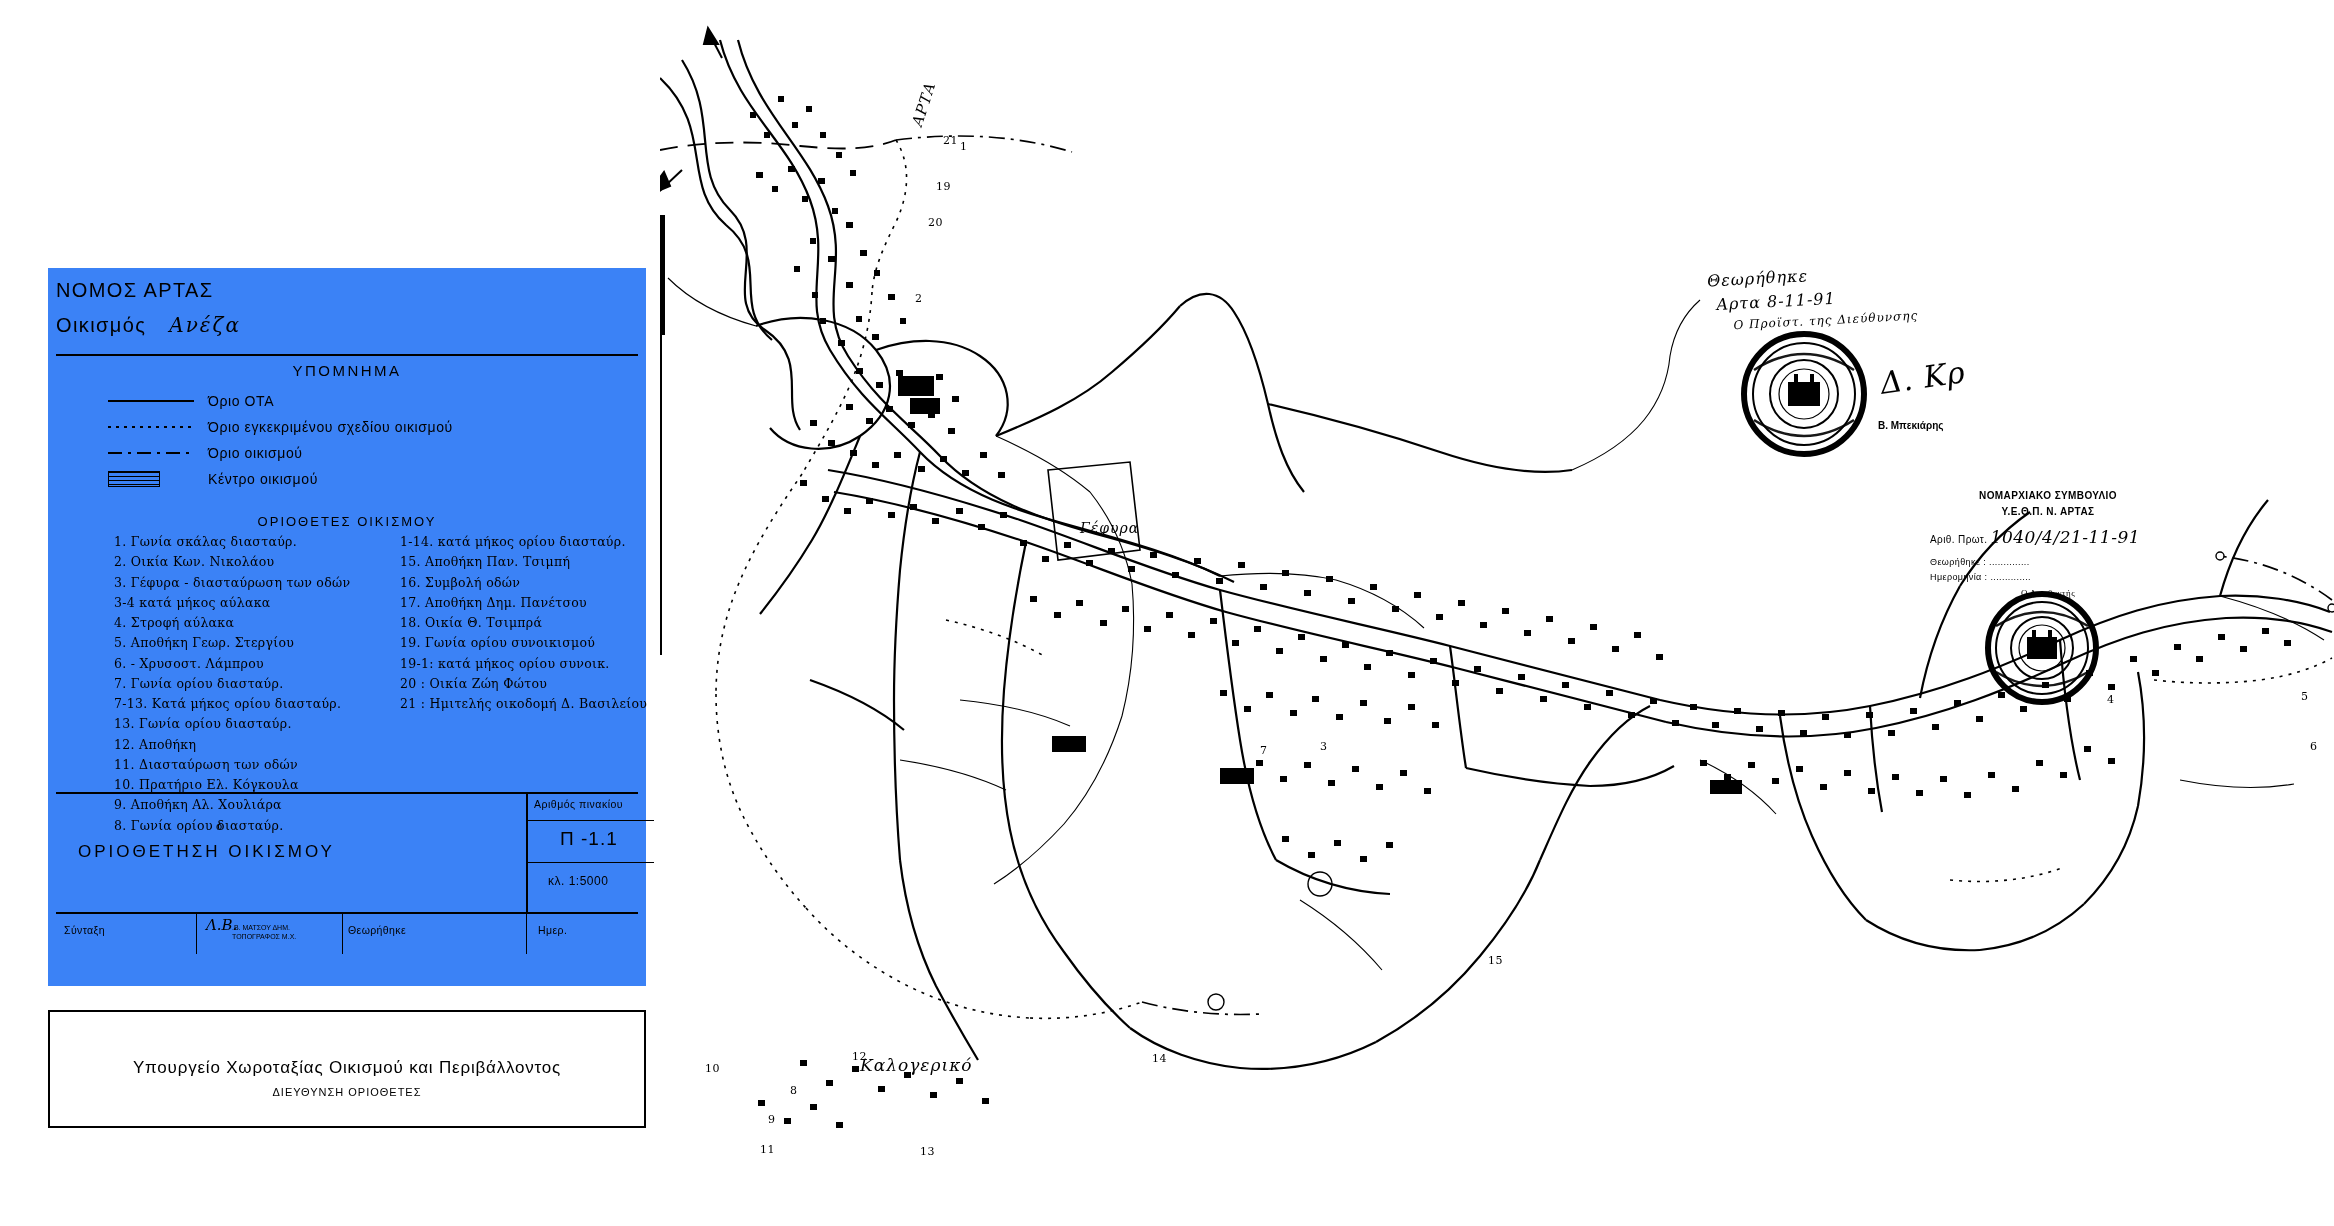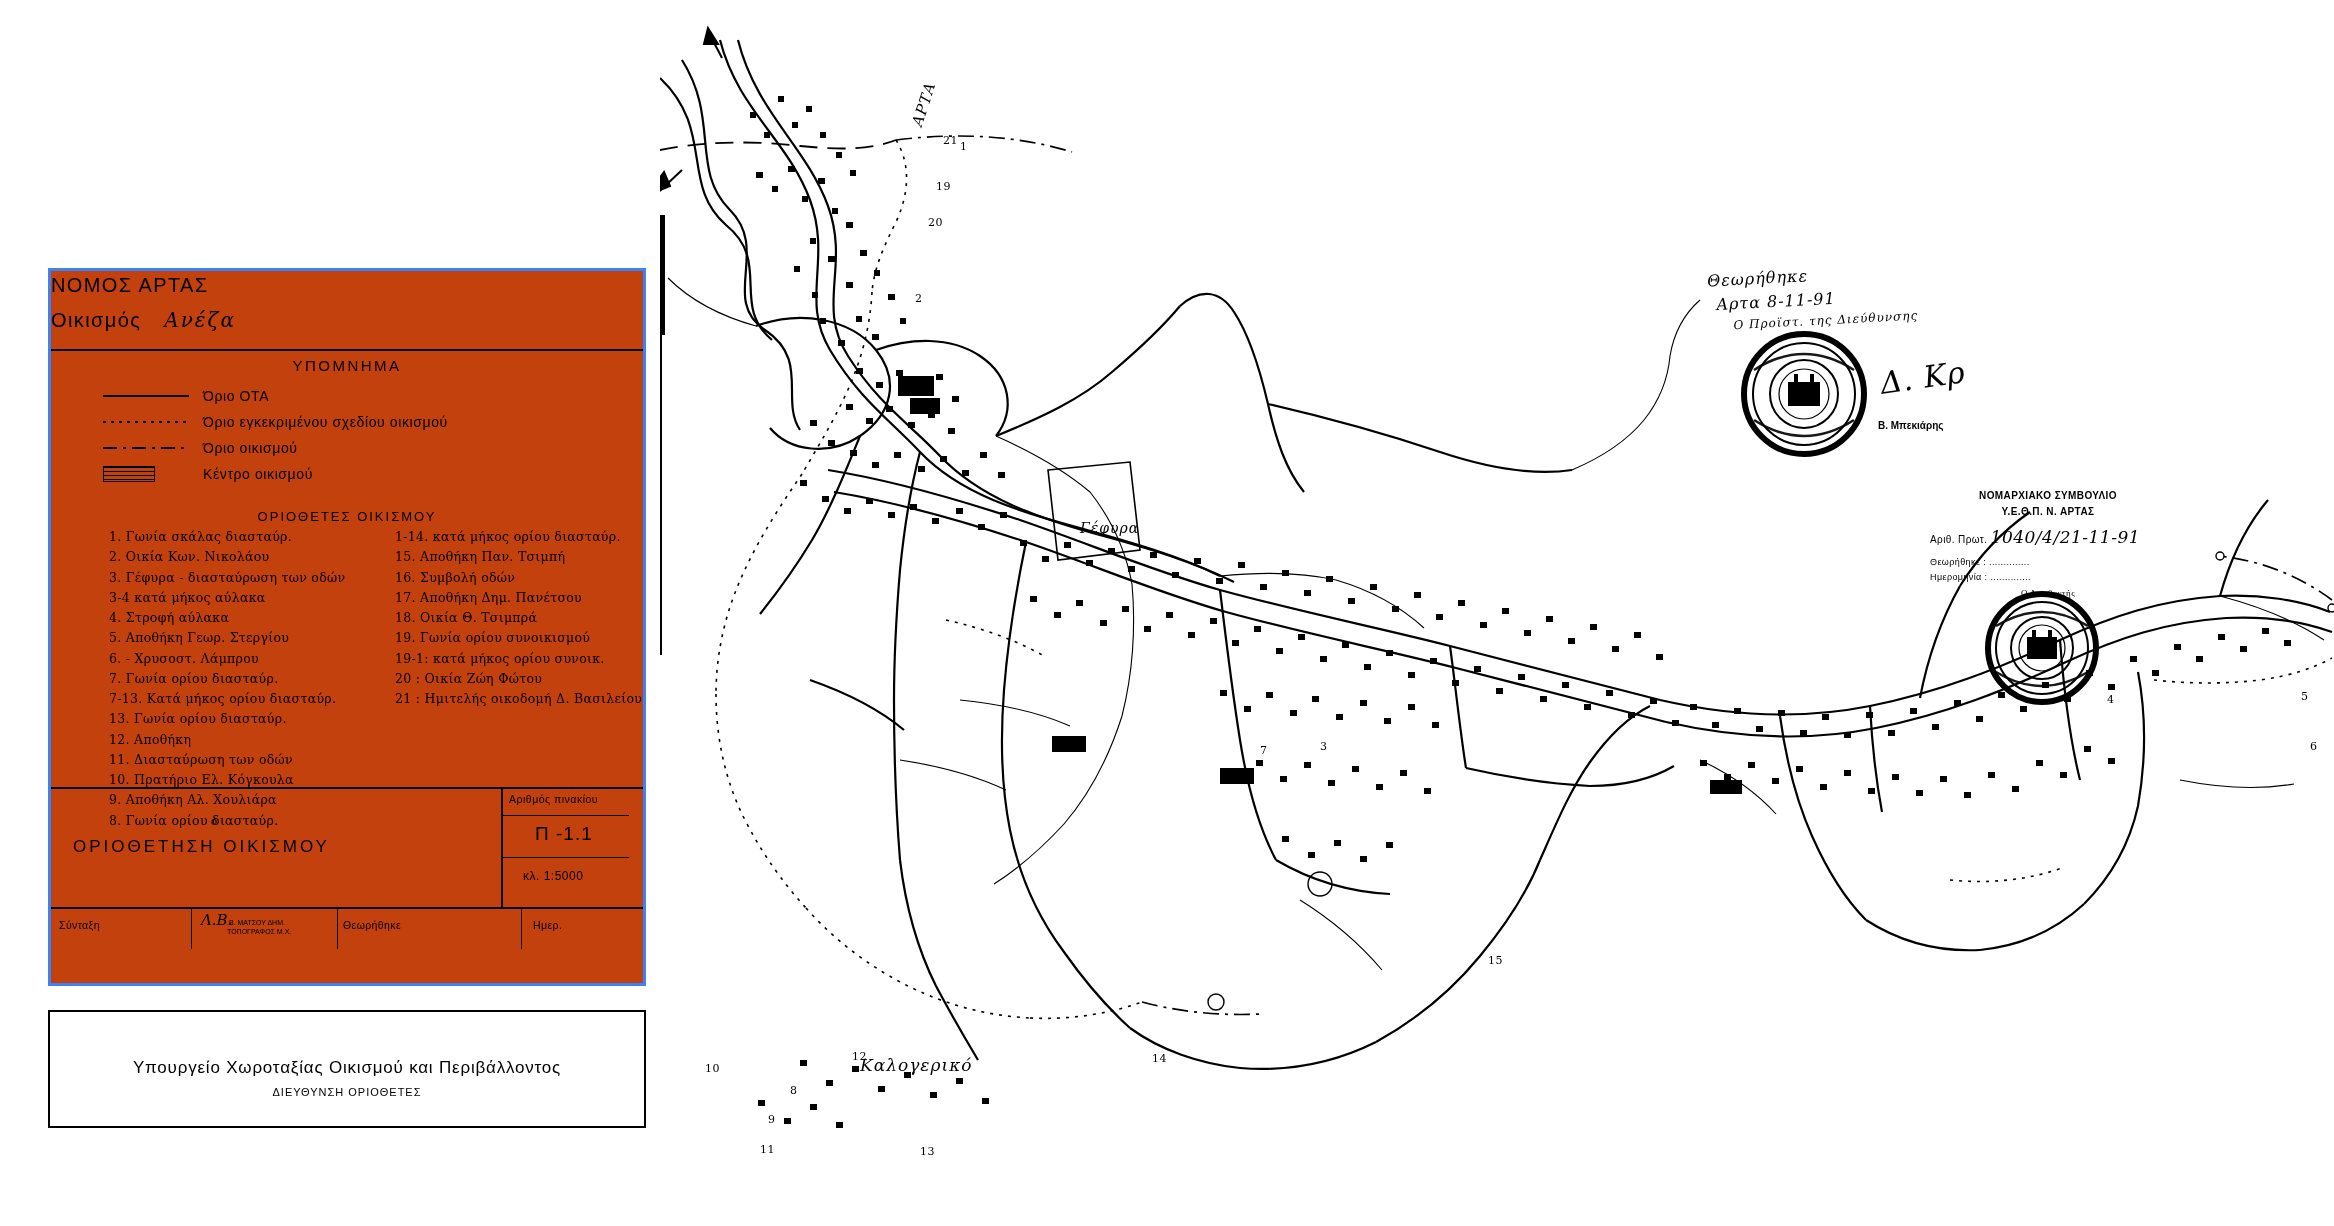--- a/index.html
+++ b/index.html
@@ -16,22 +16,22 @@
     color: #000;
   }
 
   
   #legend-panel {
     position: absolute;
     left: 48px;
     top: 268px;
     width: 598px;
     height: 718px;
-    border: 3px solid #3b82f6;
-    background: #c2410c;
+    border: 8px solid #3b82f6;
+    background: #3b82f6;
     box-sizing: border-box;
   }
   .hline {
     position: absolute;
     left: 0;
     width: 100%;
     height: 0;
     border-top: 2px solid #000;
   }
   .vline {
@@ -178,21 +178,21 @@
     letter-spacing: 3px;
   }
   #oriothetisi-dot {
     position: absolute;
     left: 160px;
     top: 28px;
     font-size: 11px;
   }
   #sheet-col {
     position: absolute;
-    left: 450px;
+    left: 470px;
     top: 0;
     width: 128px;
     height: 100px;
     padding-left: 36px;
   }
   #sheet-col .vline { left: 0; height: 120px; }
   #sheet-num-label {
     position: absolute;
     top: 6px;
     left: 8px;

